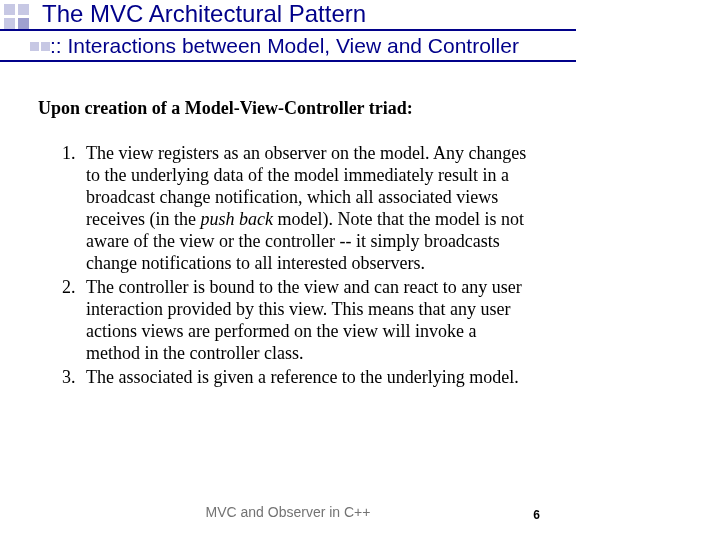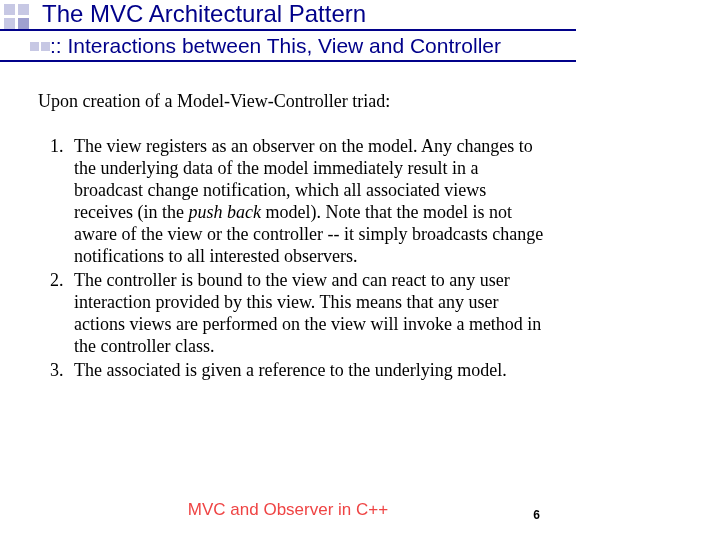--- a/index.html
+++ b/index.html
@@ -66,43 +66,44 @@
   }
   .body {
     position: absolute;
     left: 38px;
     top: 86px;
     right: 28px;
     font-size: 18px;
     color: #000;
   }
   .intro {
-    margin: 5px 0 24px 0;
+    margin: 12px 0 24px 0;
+    font-weight: bold;
   }
   ol.items {
-    margin: 4px;
+    margin: 16px;
     padding-left: 26px;
   }
   ol.items li {
     padding-left: 6px;
     margin-bottom: 2px;
     line-height: 1.22;
   }
   .pushback {
     font-style: italic;
   }
   .footer-center {
     position: absolute;
     left: 0;
     right: 0;
     bottom: 20px;
     text-align: center;
     font-family: Arial, Helvetica, sans-serif;
-    font-size: 17px;
-    color: #ef4444;
+    font-size: 14px;
+    color: #737373;
   }
   .footer-right {
     position: absolute;
     right: 36px;
     bottom: 18px;
     font-family: Arial, Helvetica, sans-serif;
     font-size: 12px;
     font-weight: bold;
     color: #000;
   }
@@ -116,21 +117,21 @@
     <div class="squares">
       <div style="left:0px;top:0px;width:11px;height:11px;"></div>
       <div style="left:14px;top:0px;width:11px;height:11px;"></div>
       <div style="left:0px;top:14px;width:11px;height:11px;"></div>
       <div style="left:14px;top:14px;width:11px;height:11px;background:#9fa0cf;"></div>
       <div style="left:26px;top:38px;width:9px;height:9px;"></div>
       <div style="left:37px;top:38px;width:9px;height:9px;"></div>
     </div>
     <div class="main-title">The MVC Architectural Pattern</div>
     <div class="rule1"></div>
-    <div class="sub-title">:: Interactions between This, View and Controller</div>
+    <div class="sub-title">:: Interactions between Model, View and Controller</div>
     <div class="rule2"></div>
   </div>
 
   <div class="body">
     <p class="intro">Upon creation of a Model-View-Controller triad:</p>
     <ol class="items">
       <li><span>The view registers as an observer on the model. Any changes to the underlying data of the model immediately result in a broadcast change notification, which all associated views receives (in the </span><span class="pushback">push back</span><span> model). Note that the model is not aware of the view or the controller -- it simply broadcasts change notifications to all interested observers.</span></li>
       <li><span>The controller is bound to the view and can react to any user interaction provided by this view. This means that any user actions views are performed on the view will invoke a method in the controller class.</span><span class="pushback"></span><span></span></li>
       <li><span>The associated is given a reference to the underlying model.</span><span class="pushback"></span><span></span></li>
     </ol>

